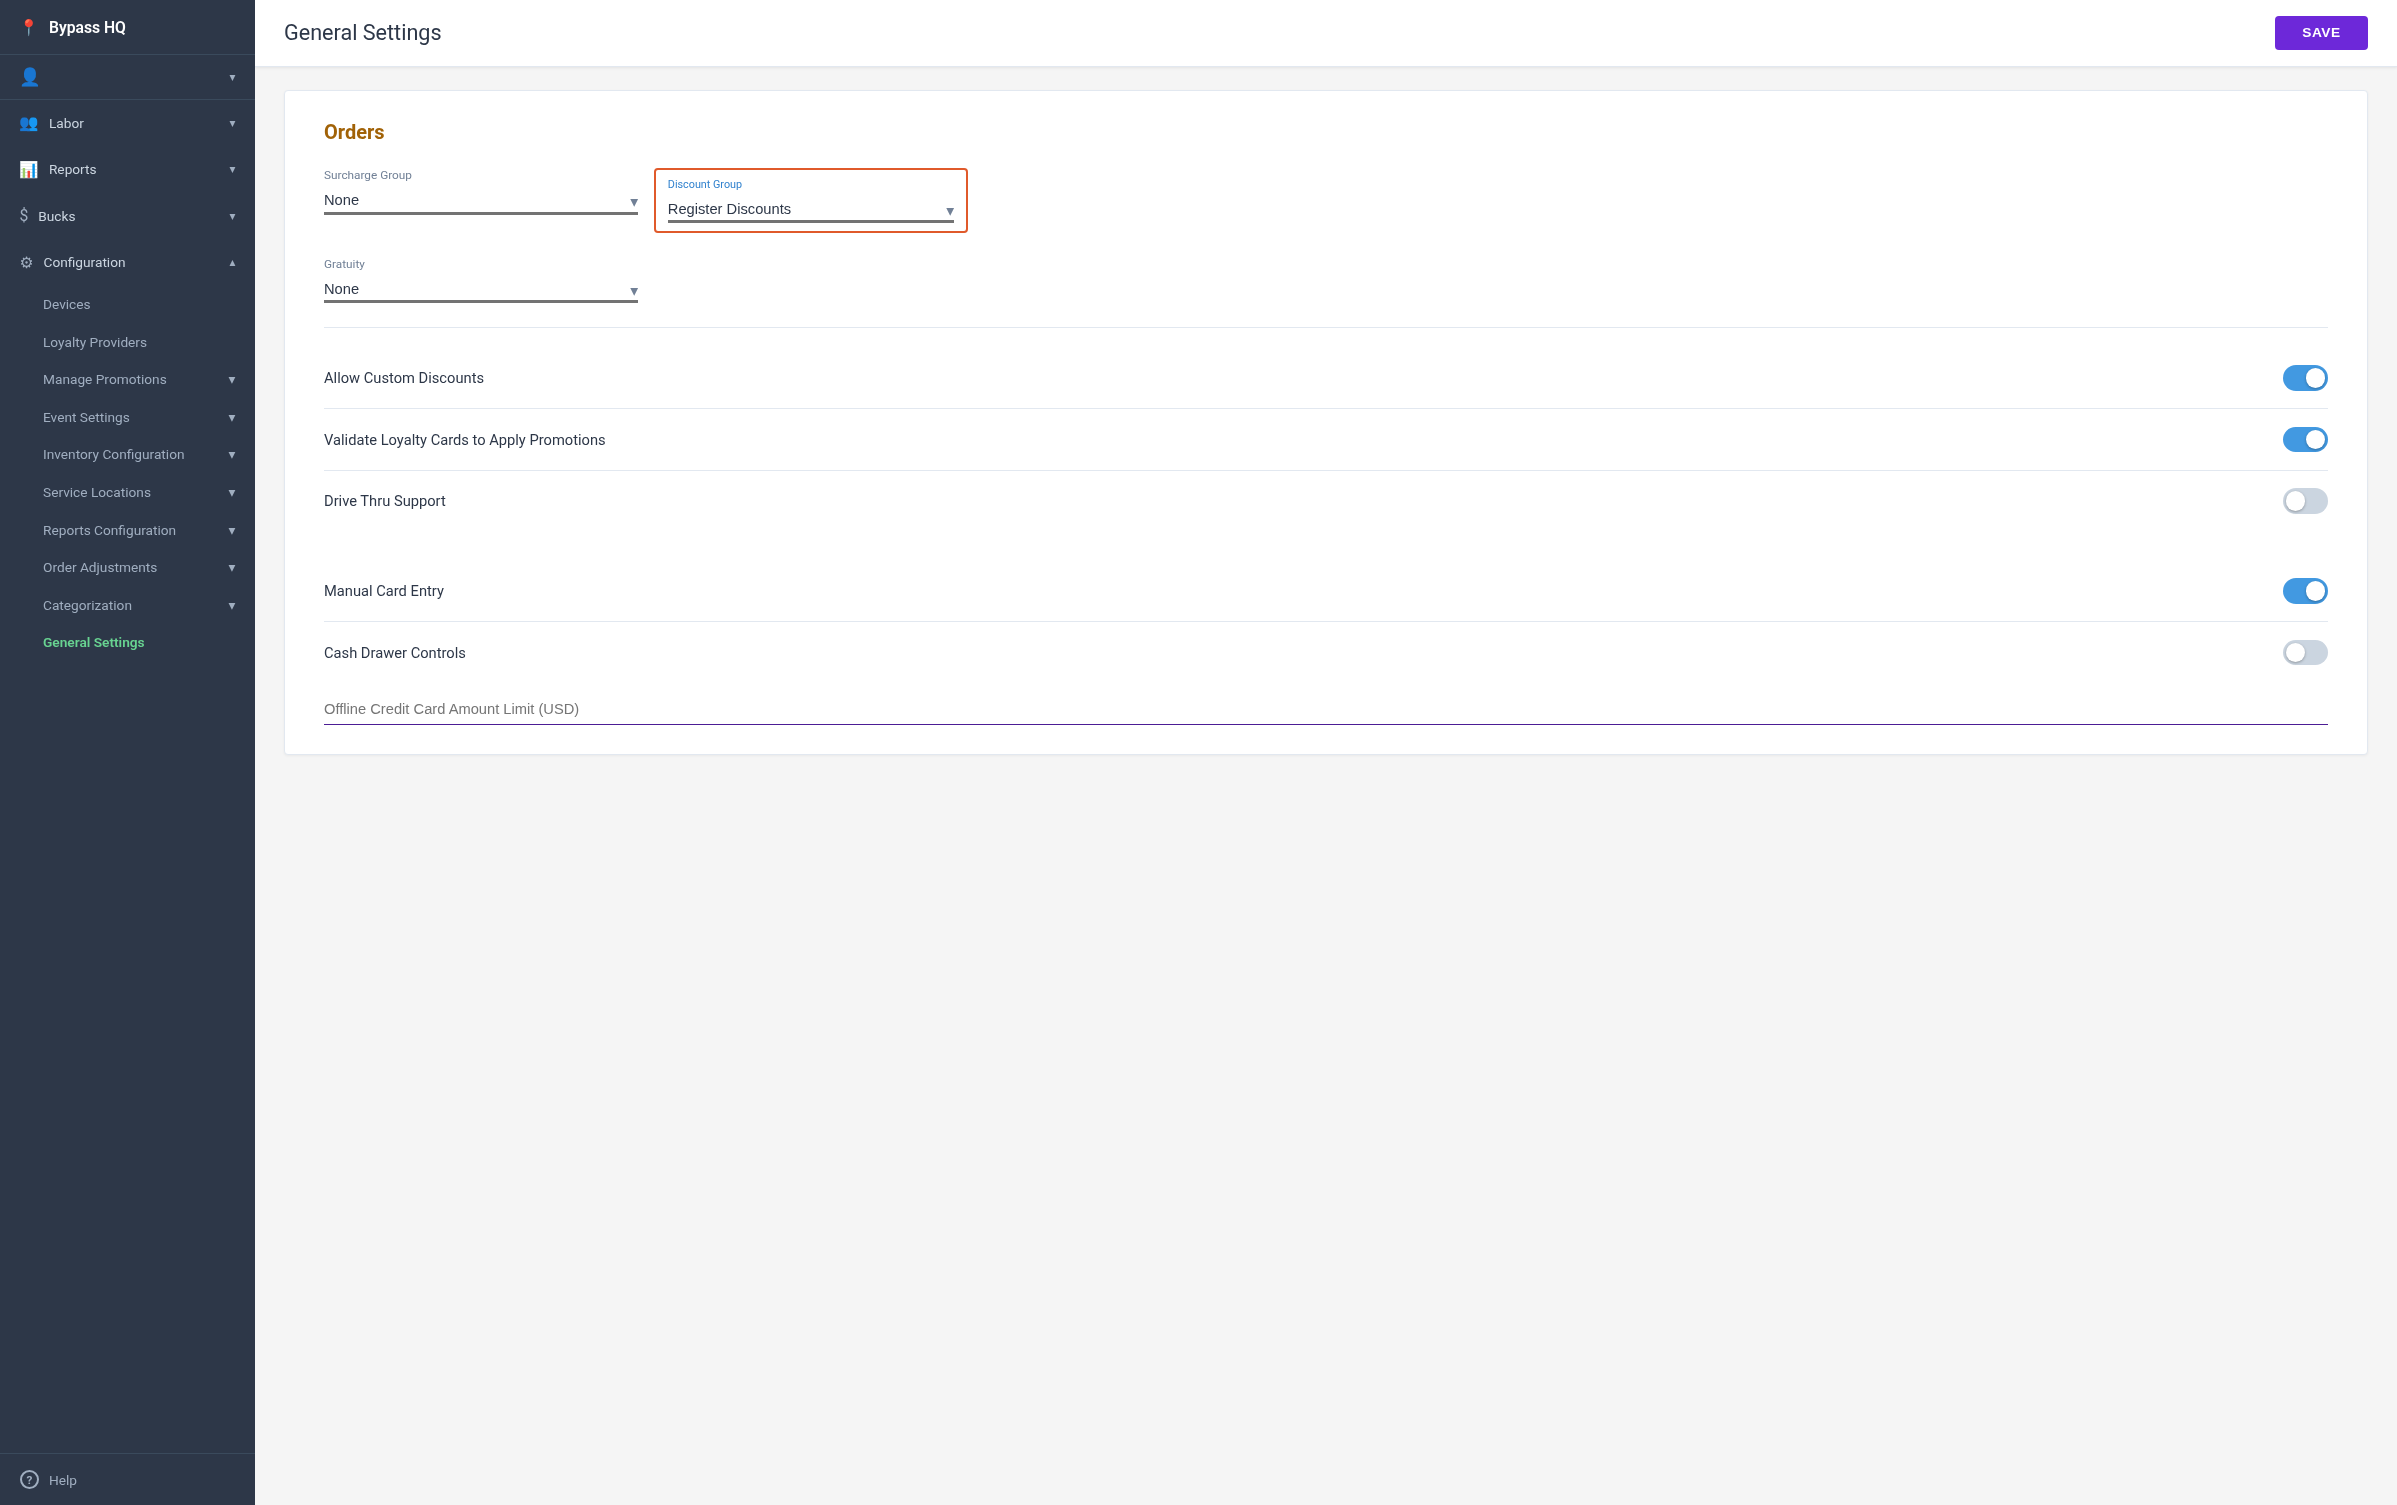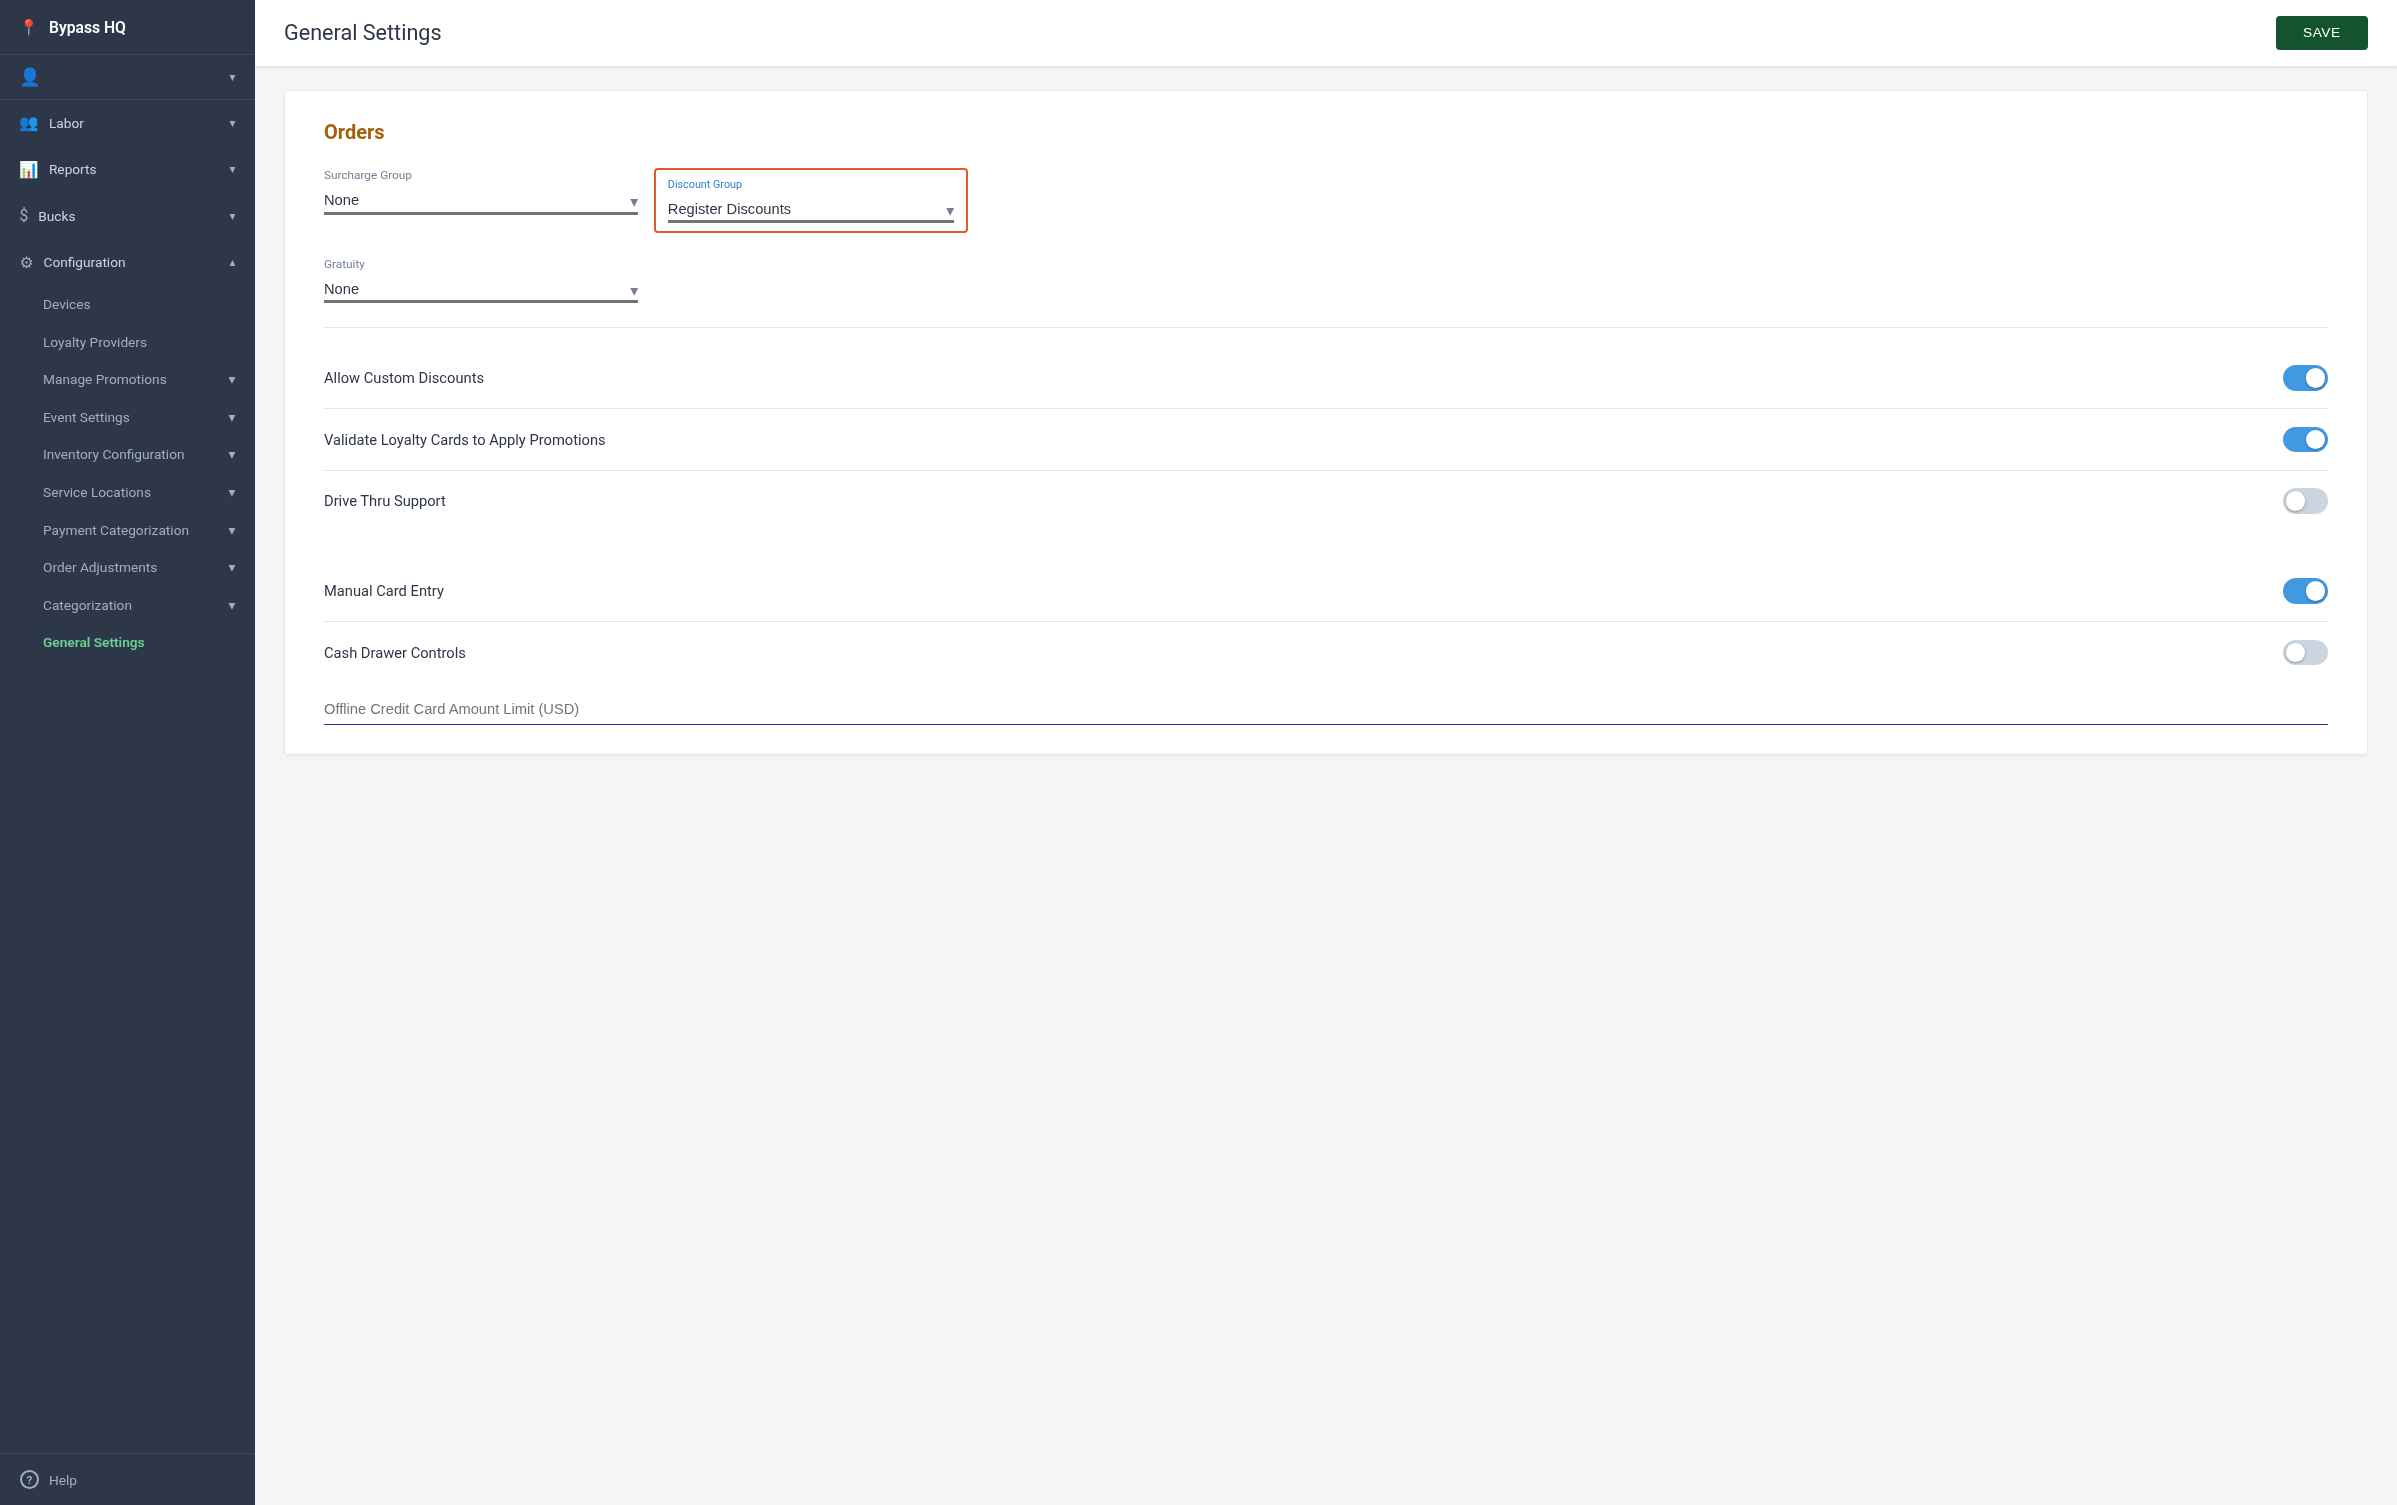--- a/index.html
+++ b/index.html
@@ -107,26 +107,26 @@
       justify-content: space-between;
       border-bottom: 1px solid #e2e8f0;
       box-shadow: 0 1px 2.9px rgba(0,0,0,0.08);
     }
     .main-header .page-title {
       font-size: 21.6px;
       font-weight: 400;
       color: #2d3748;
     }
     .save-btn {
-      background: #14532d;
+      background: #6d28d9;
       color: #fff;
       border: none;
       padding: 9.8px 27.4px;
       font-size: 13.7px;
-      font-weight: 400;
+      font-weight: 700;
       border-radius: 3.9px;
       cursor: pointer;
       letter-spacing: 0.5px;
     }
 
     .content-area {
       flex: 1;
       overflow-y: auto;
       padding: 23.5px 29px;
     }
@@ -313,21 +313,21 @@
   </div>
   <div class="sidebar-sub-item with-chevron">
     <span>Inventory Configuration</span>
     <span class="chevron">▾</span>
   </div>
   <div class="sidebar-sub-item with-chevron">
     <span>Service Locations</span>
     <span class="chevron">▾</span>
   </div>
   <div class="sidebar-sub-item with-chevron">
-    <span>Payment Categorization</span>
+    <span>Reports Configuration</span>
     <span class="chevron">▾</span>
   </div>
   <div class="sidebar-sub-item with-chevron">
     <span>Order Adjustments</span>
     <span class="chevron">▾</span>
   </div>
   <div class="sidebar-sub-item with-chevron">
     <span>Categorization</span>
     <span class="chevron">▾</span>
   </div>

